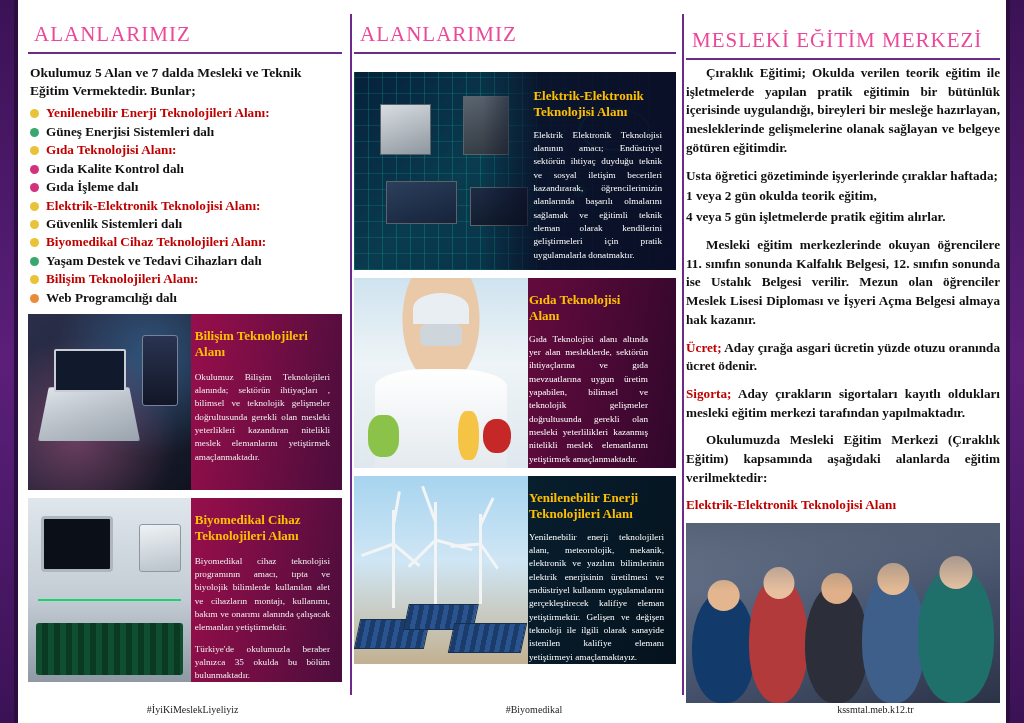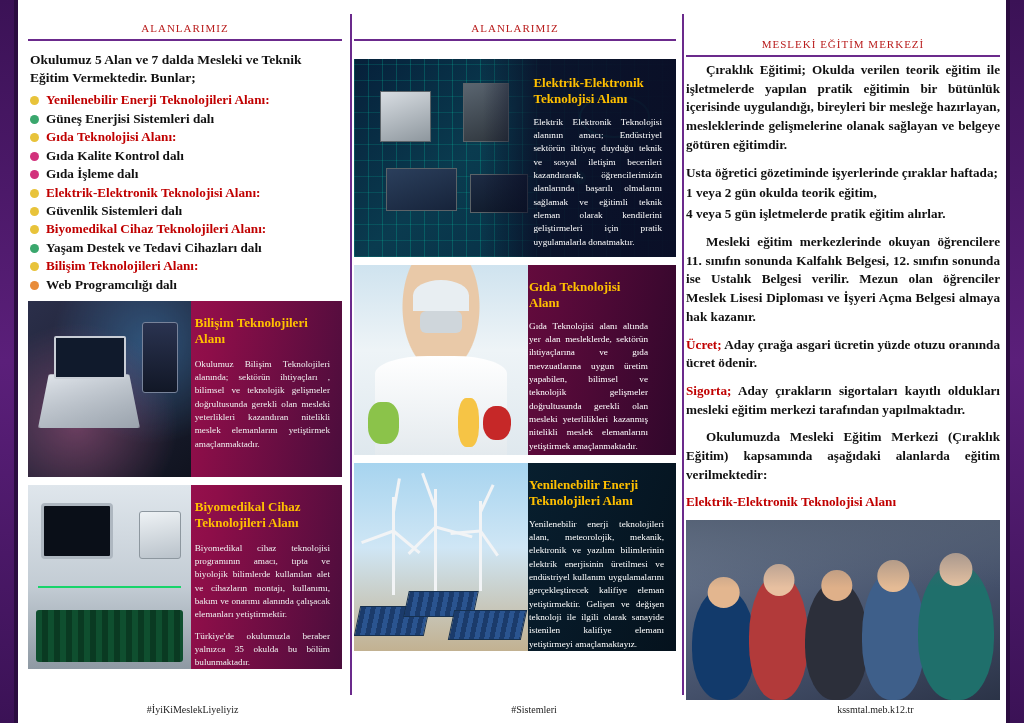--- a/index.html
+++ b/index.html
@@ -32,36 +32,36 @@
   .frame-right2 { right: 14px; }
 
   .cols {
     position: absolute;
     left: 18px; right: 18px; top: 0; bottom: 0;
     display: flex;
   }
   .col { position: relative; height: 100%; }
   .col1 { width: 332px; padding: 0 8px 0 10px; }
   .col2 { width: 330px; padding: 0 4px; }
-  .col3 { width: 326px; padding: 16px 6px 0 6px; }
+  .col3 { width: 326px; padding: 6px 6px 0 6px; }
 
   .divider {
     position: absolute;
     top: 14px; bottom: 28px;
     width: 2px;
     background: #6b2a8c;
   }
 
   
   .sec-head {
-    text-align: center;
+    text-align: left;
     font-family: "Liberation Serif", serif;
-    font-size: 11px;
+    font-size: 21px;
     letter-spacing: 1px;
-    color: #b91c1c;
+    color: #ec4899;
     padding-top: 22px;
     padding-bottom: 4px;
     font-weight: normal;
   }
   .sec-head .rule {
     display: block;
     height: 2px;
     background: #6b2a8c;
     margin-top: 5px;
   }
@@ -401,17 +401,17 @@
           <div class="head" style="width:44%;height:24%;background:#e8c3a2;top:-7%;"></div>
         </div>
         <div style="position:absolute;left:0;right:0;top:0;height:38%;background:linear-gradient(180deg,rgba(80,92,112,.8),rgba(80,92,112,0));"></div>
       </div>
     </div>
 
   </div>
 
   <div class="footer">
     <div>#İyiKiMeslekLiyeliyiz</div>
-    <div>#Sistemleri</div>
+    <div>#Biyomedikal</div>
     <div>kssmtal.meb.k12.tr</div>
   </div>
 
 </div>
 
 </body></html>

